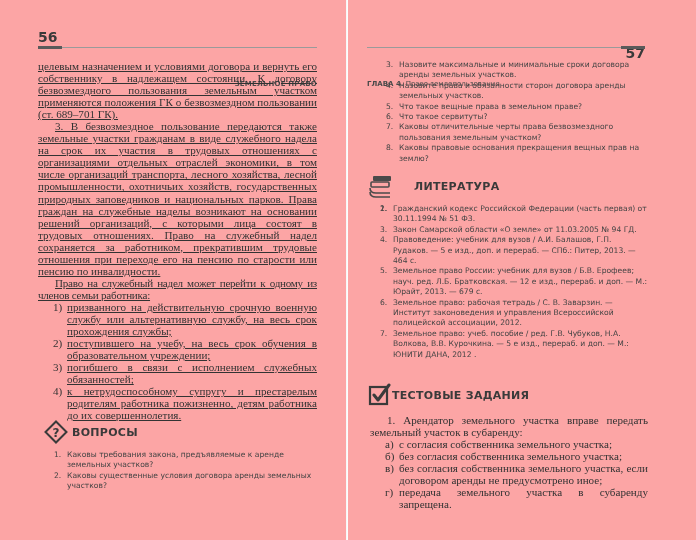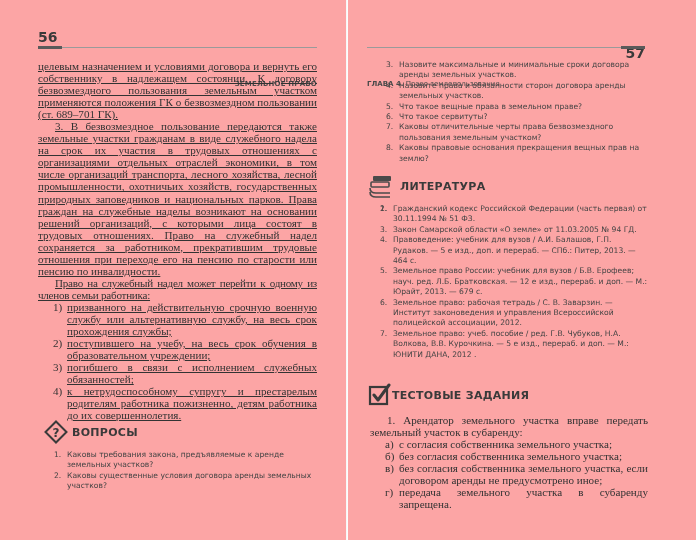--- a/index.html
+++ b/index.html
@@ -101,21 +101,21 @@
     <li><span class="n">8.</span><span>Каковы правовые основания прекращения вещных прав на землю?</span></li>
   </ul>
 
   <div class="section-head" style="left:20px; top:174px;">
     <svg width="26" height="24" viewBox="0 0 26 24">
       <rect x="5" y="2" width="18" height="5" rx="1" fill="#4a4a4a"></rect>
       <rect x="3" y="8" width="18" height="5" rx="1" fill="none" stroke="#4a4a4a" stroke-width="1.6"></rect>
       <path d="M2 14 Q 2 19 8 19 L 22 19" fill="none" stroke="#4a4a4a" stroke-width="1.6"></path>
       <path d="M2 18 Q 2 23 8 23 L 22 23" fill="none" stroke="#4a4a4a" stroke-width="1.6"></path>
     </svg>
-    <span class="label" style="margin-left:6px">ЛИТЕРАТУРА</span>
+    <span class="label" style="margin-left:20px">ЛИТЕРАТУРА</span>
   </div>
 
   <ul class="lit-list sans" style="position:absolute; left:22px; width:278px; top:204px;">
     <li><span class="n">1.</span></li>
     <li><span class="n">2.</span><span>Гражданский кодекс Российской Федерации (часть первая) от 30.11.1994 № 51 ФЗ.</span></li>
     <li><span class="n">3.</span><span>Закон Самарской области «О земле» от 11.03.2005 № 94 ГД.</span></li>
     <li><span class="n">4.</span><span>Правоведение: учебник для вузов / А.И. Балашов, Г.П. Рудаков. — 5 е изд., доп. и перераб. — СПб.: Питер, 2013. — 464 с.</span></li>
     <li><span class="n">5.</span><span>Земельное право России: учебник для вузов / Б.В. Ерофеев; науч. ред. Л.Б. Братковская. — 12 е изд., перераб. и доп. — М.: Юрайт, 2013. — 679 с.</span></li>
     <li><span class="n">6.</span><span>Земельное право: рабочая тетрадь / С. В. Заварзин. — Институт законоведения и управления Всероссийской полицейской ассоциации, 2012.</span></li>
     <li><span class="n">7.</span><span>Земельное право: учеб. пособие / ред. Г.В. Чубуков, Н.А. Волкова, В.В. Курочкина. — 5 е изд., перераб. и доп. — М.: ЮНИТИ ДАНА, 2012 .</span></li>

